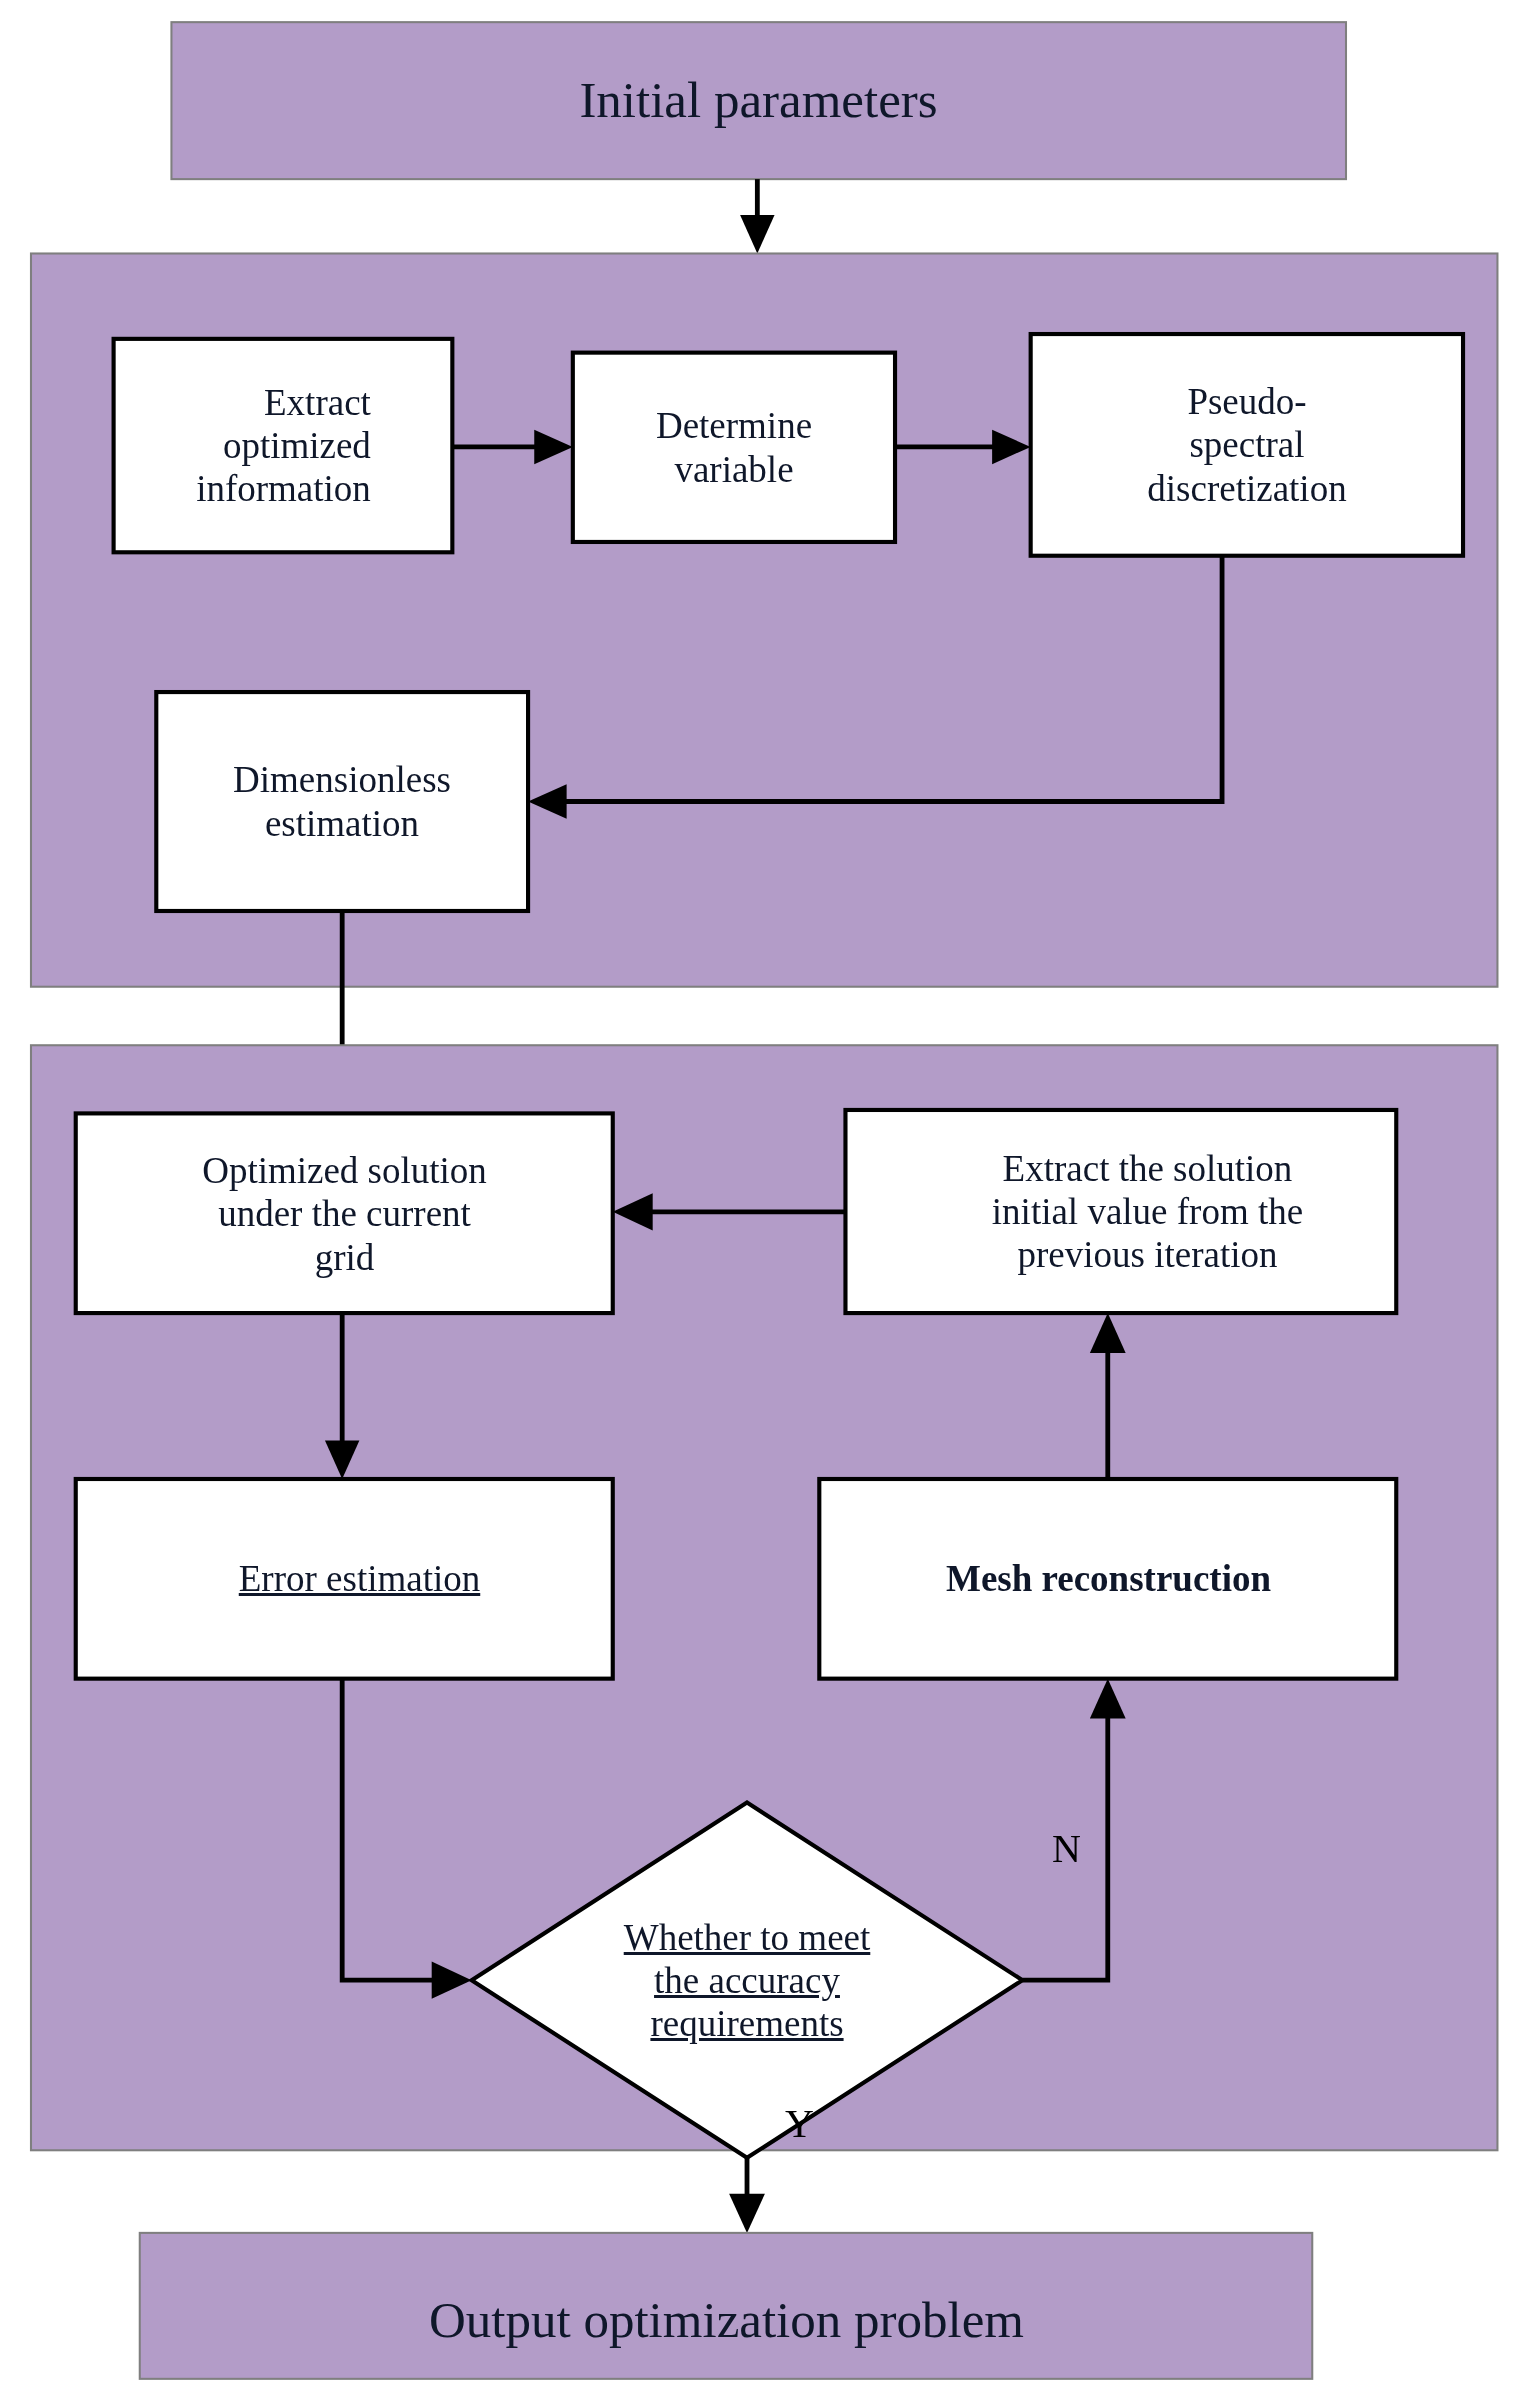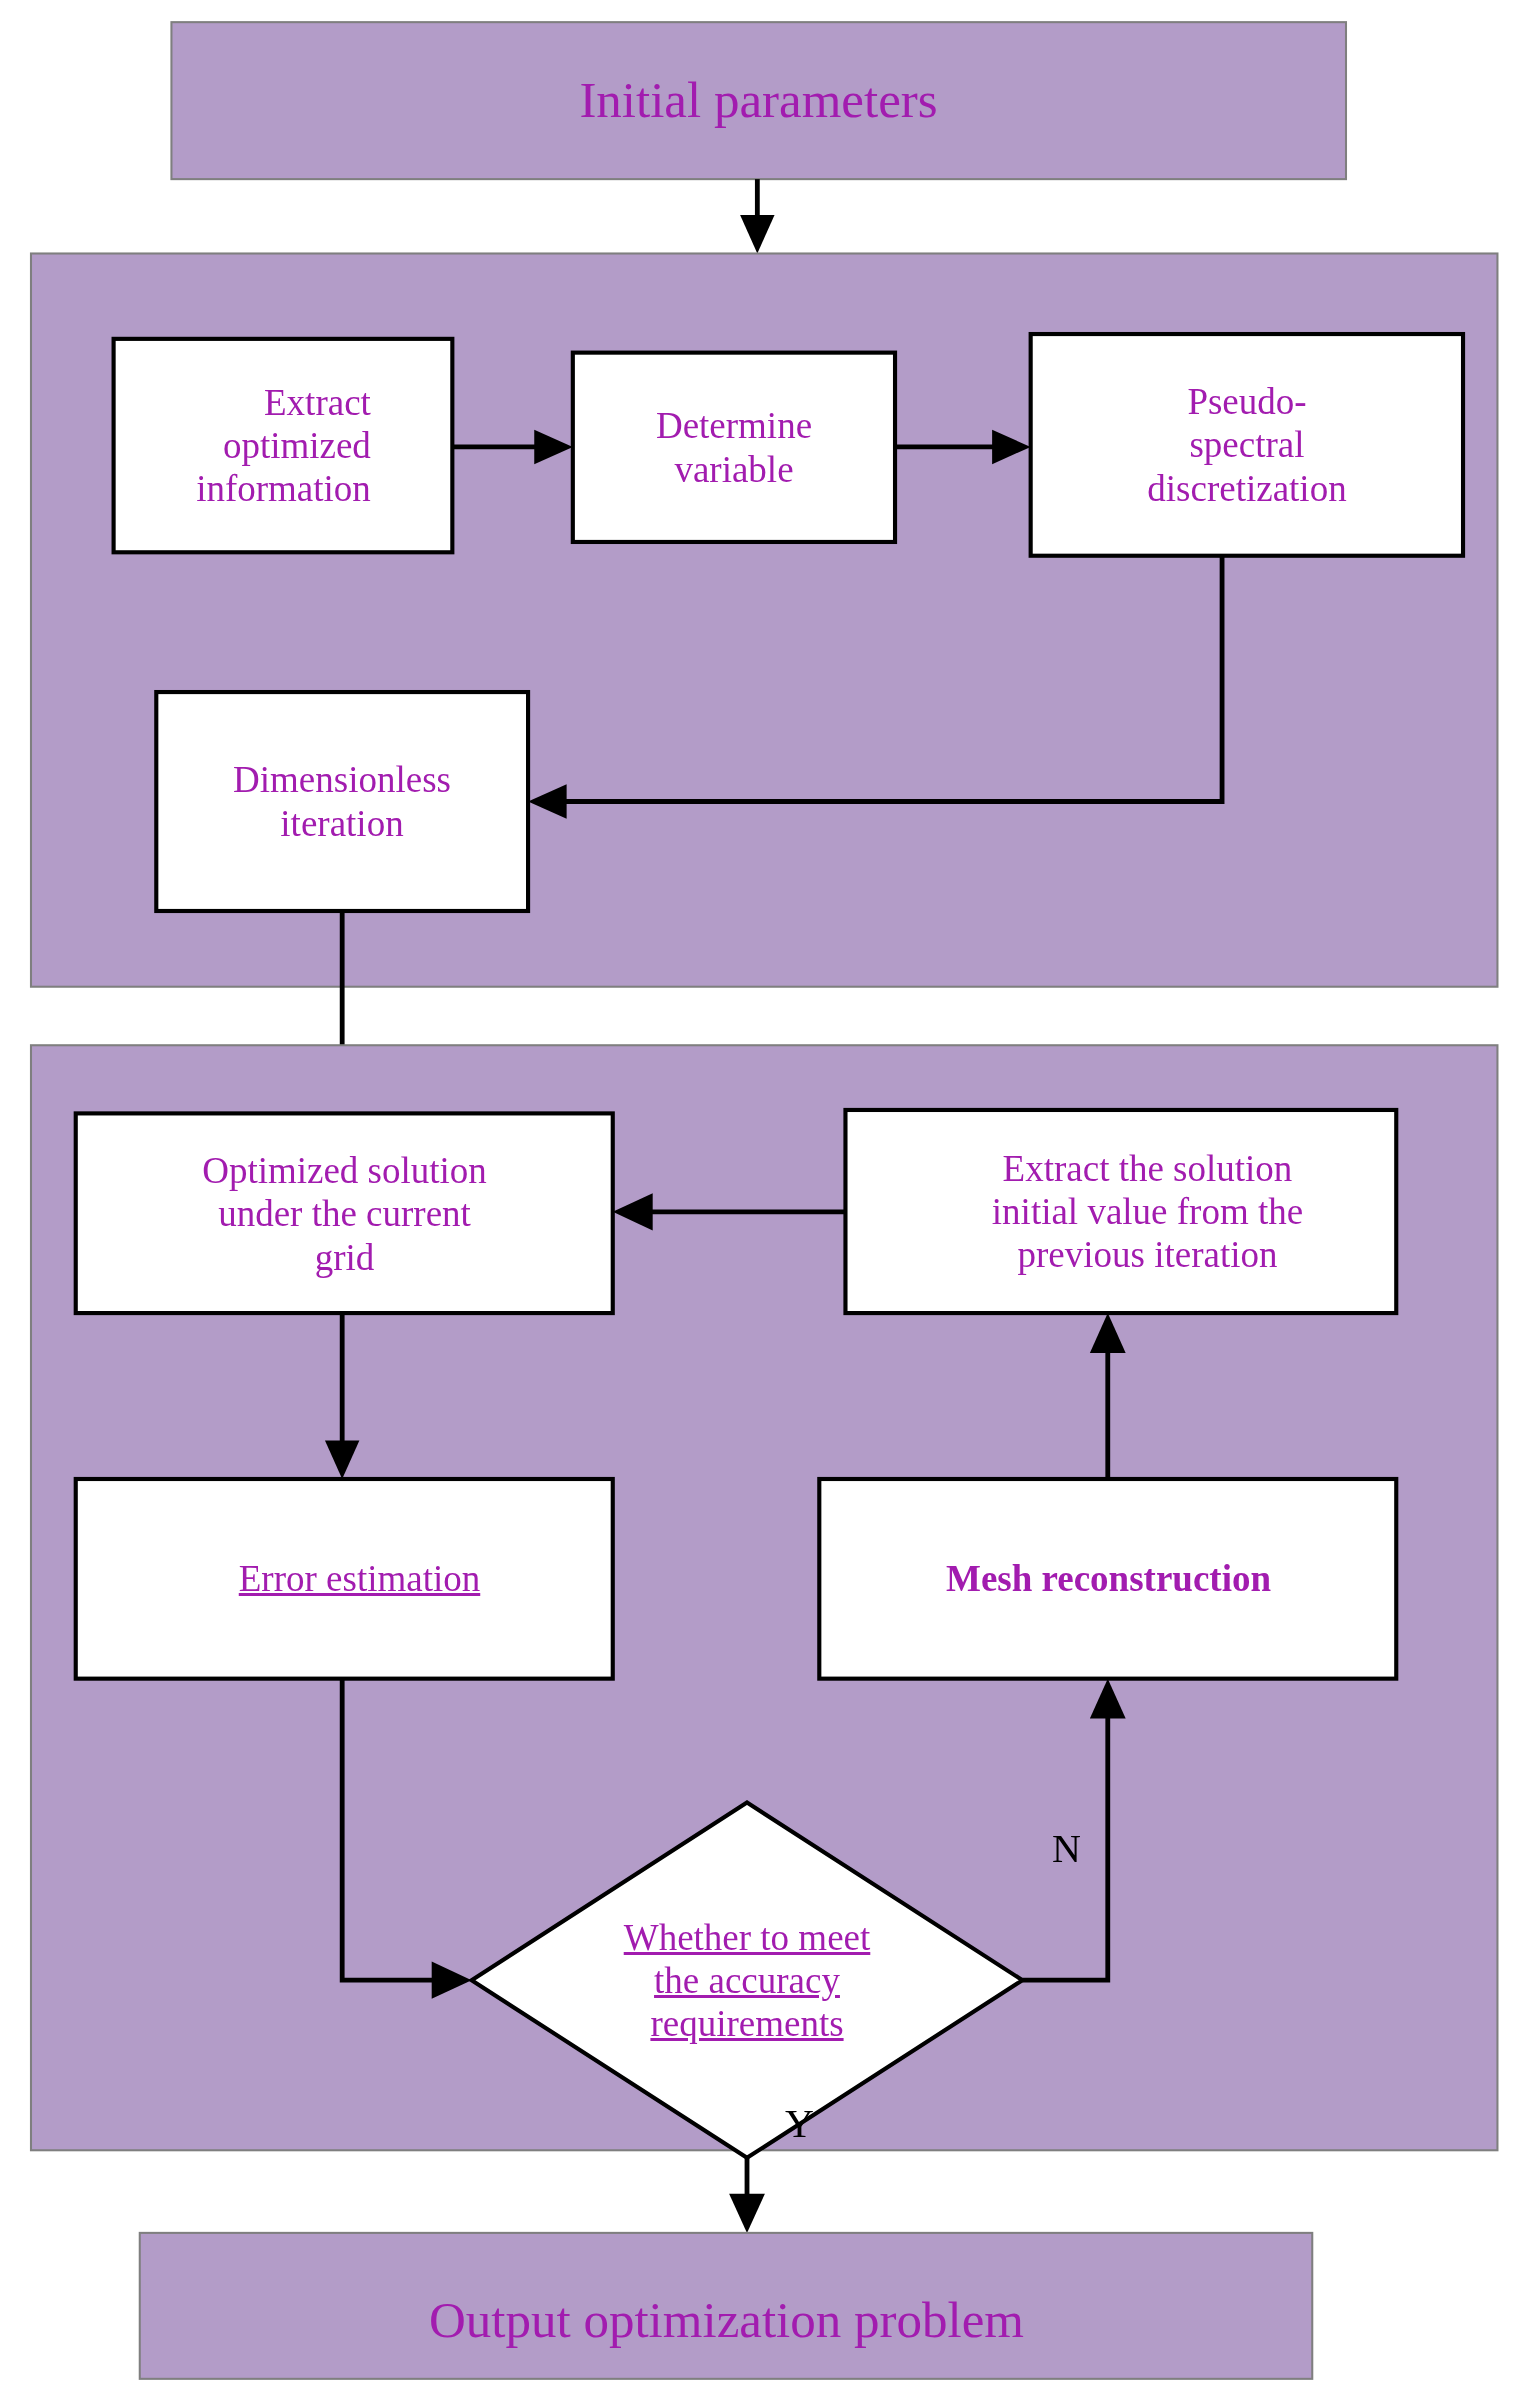--- a/index.html
+++ b/index.html
@@ -51,21 +51,21 @@
   .arrow-head {
     fill: #000000;
     stroke: none;
   }
   .node-label {
     position: absolute;
     display: flex;
     align-items: center;
     justify-content: center;
     text-align: center;
-    color: #a21caf;
+    color: #0f172a;
     line-height: 1.17;
     white-space: pre-line;
     pointer-events: none;
     font-family: "Liberation Serif", "DejaVu Serif", serif;
   }
   .terminal-label {
     font-size: 51px;
   }
   .proc-label {
     font-size: 37px;
@@ -150,21 +150,21 @@
 information</div>
 
   <div class="node-label proc-label" style="left:573px; top:353px; width:322px; height:189px;">Determine
 variable</div>
 
   <div class="node-label proc-label" style="left:1031px; top:334px; width:432px; height:222px;">Pseudo-
 spectral
 discretization</div>
 
   <div class="node-label proc-label" style="left:156px; top:692px; width:372px; height:219px;">Dimensionless
-iteration</div>
+estimation</div>
 
   <div class="node-label proc-label" style="left:76px; top:1114px; width:537px; height:200px;">Optimized solution
 under the current
 grid</div>
 
   <div class="node-label proc-label" style="left:872px; top:1110px; width:551px; height:203px;">Extract the solution
 initial value from the
 previous iteration</div>
 
   <div class="node-label proc-label" style="left:91px; top:1479px; width:537px; height:200px;text-decoration:underline;">Error estimation</div>

